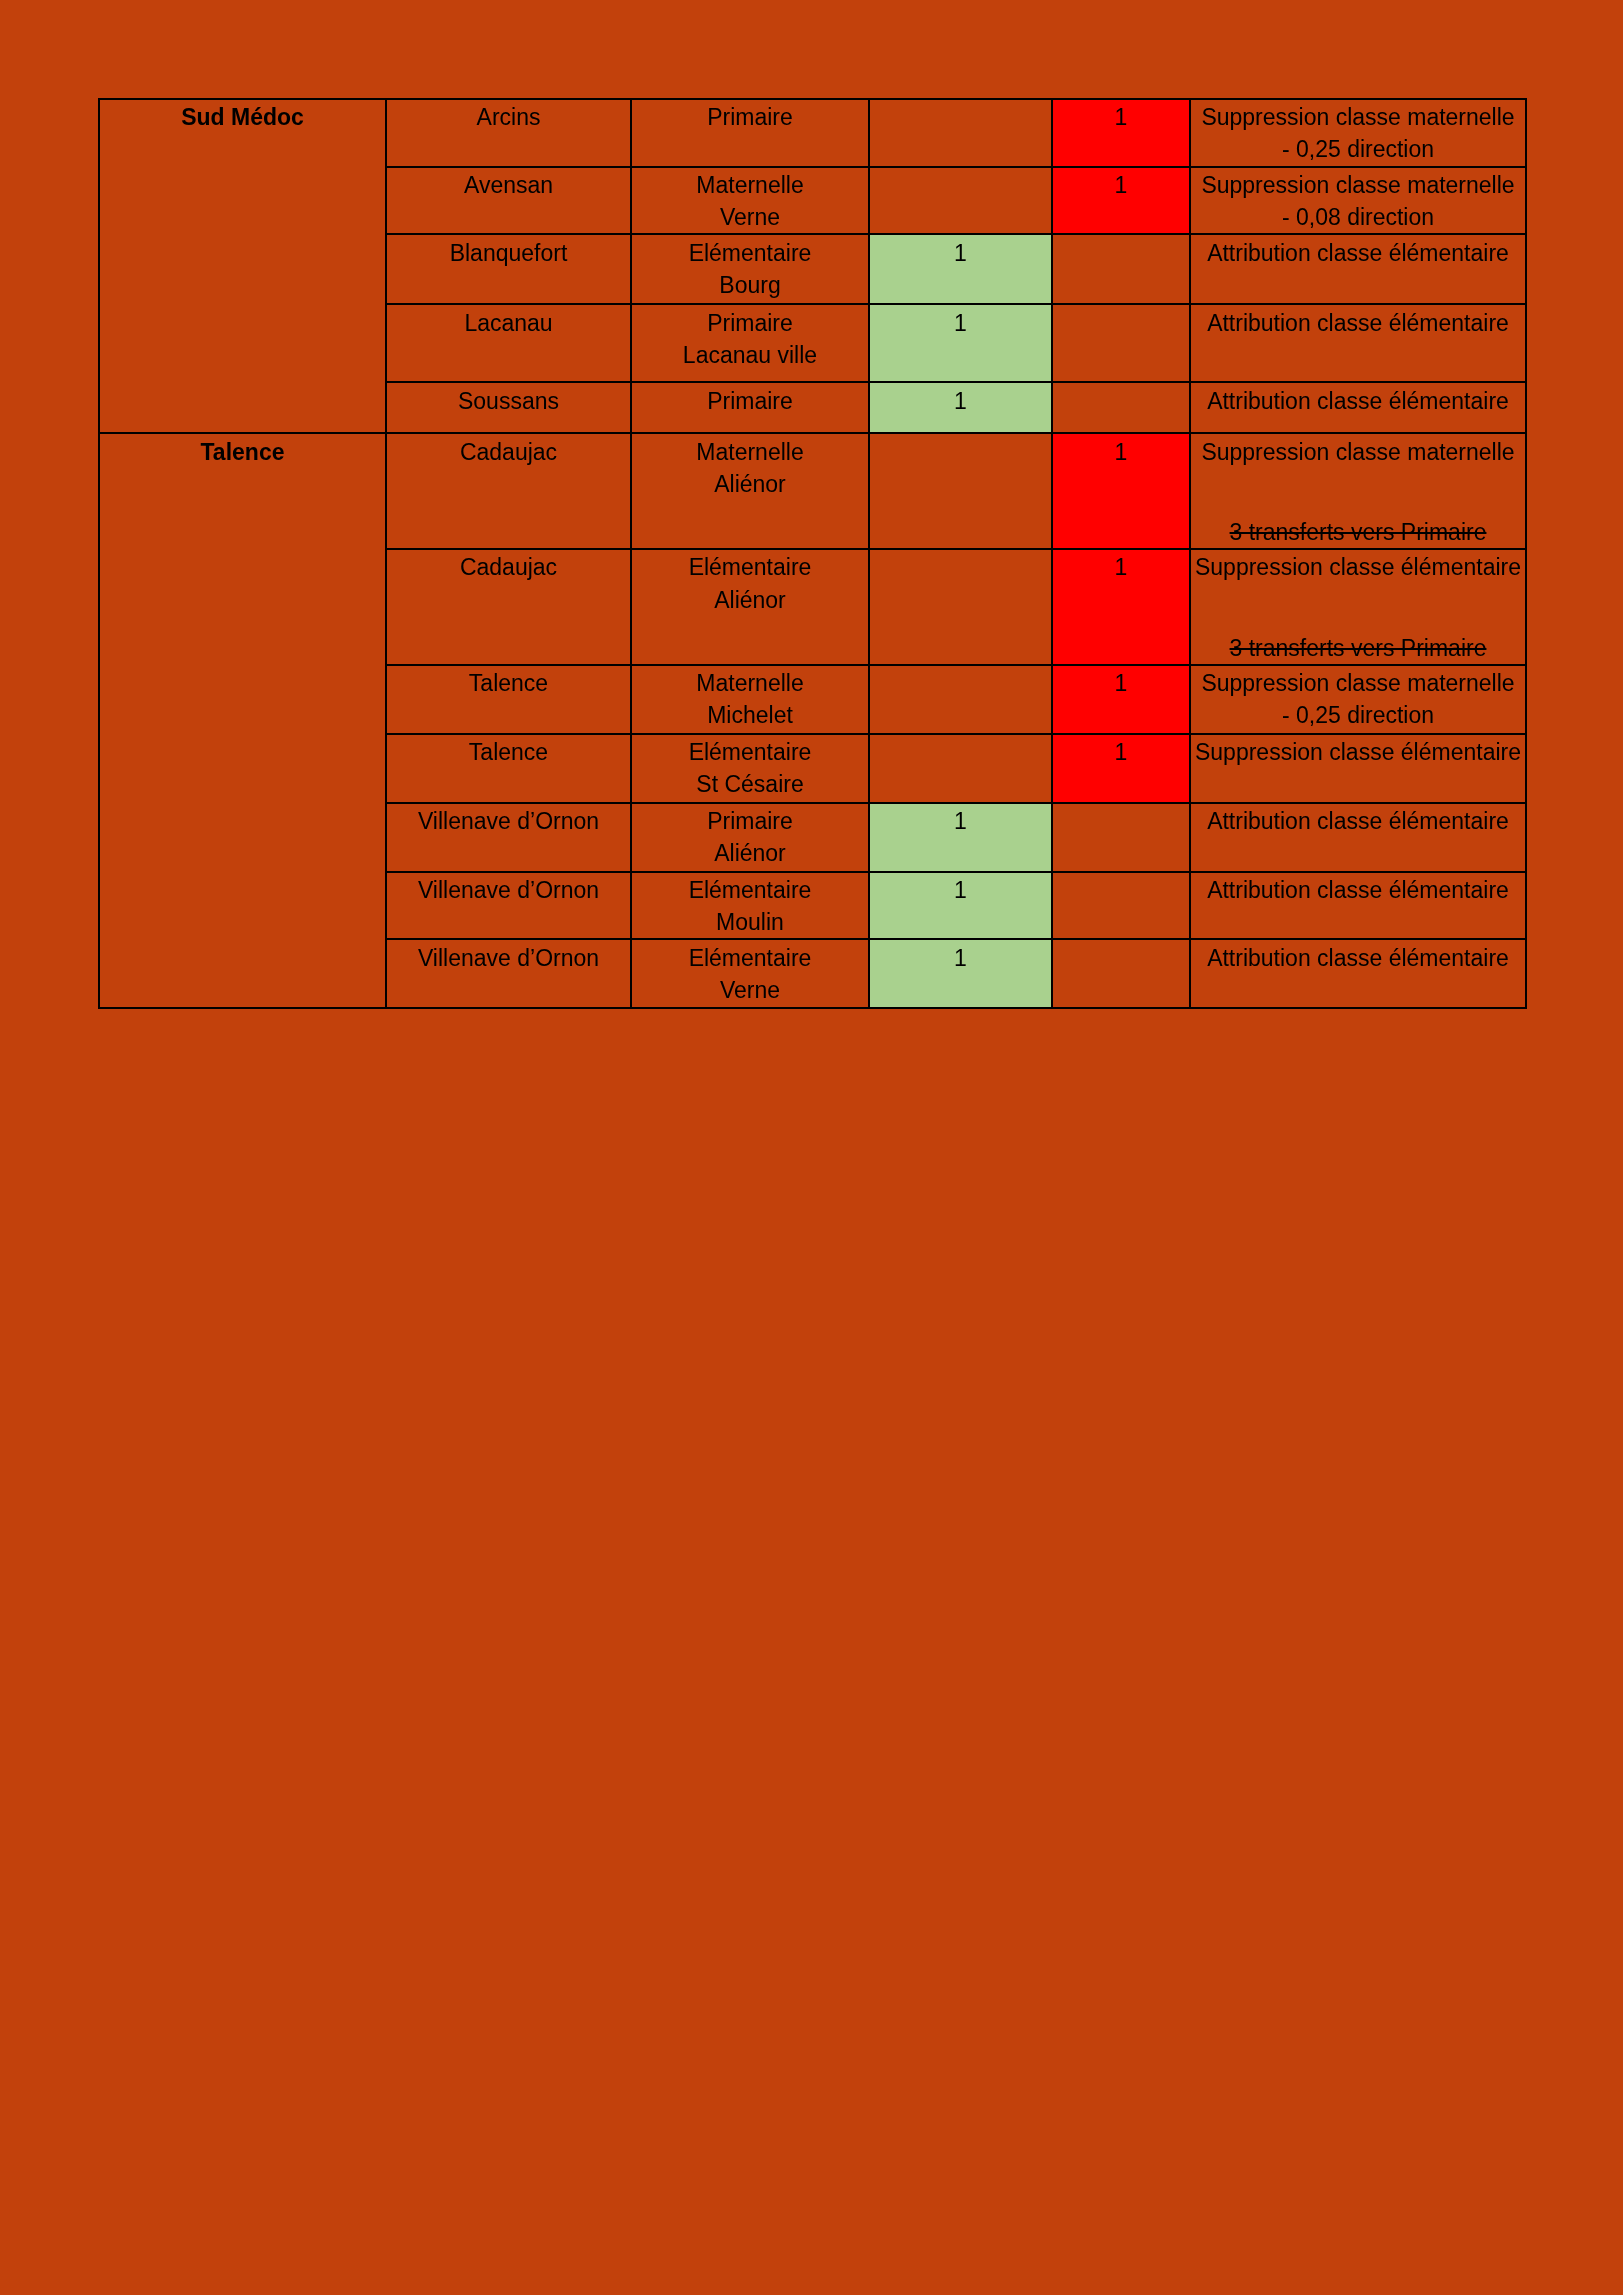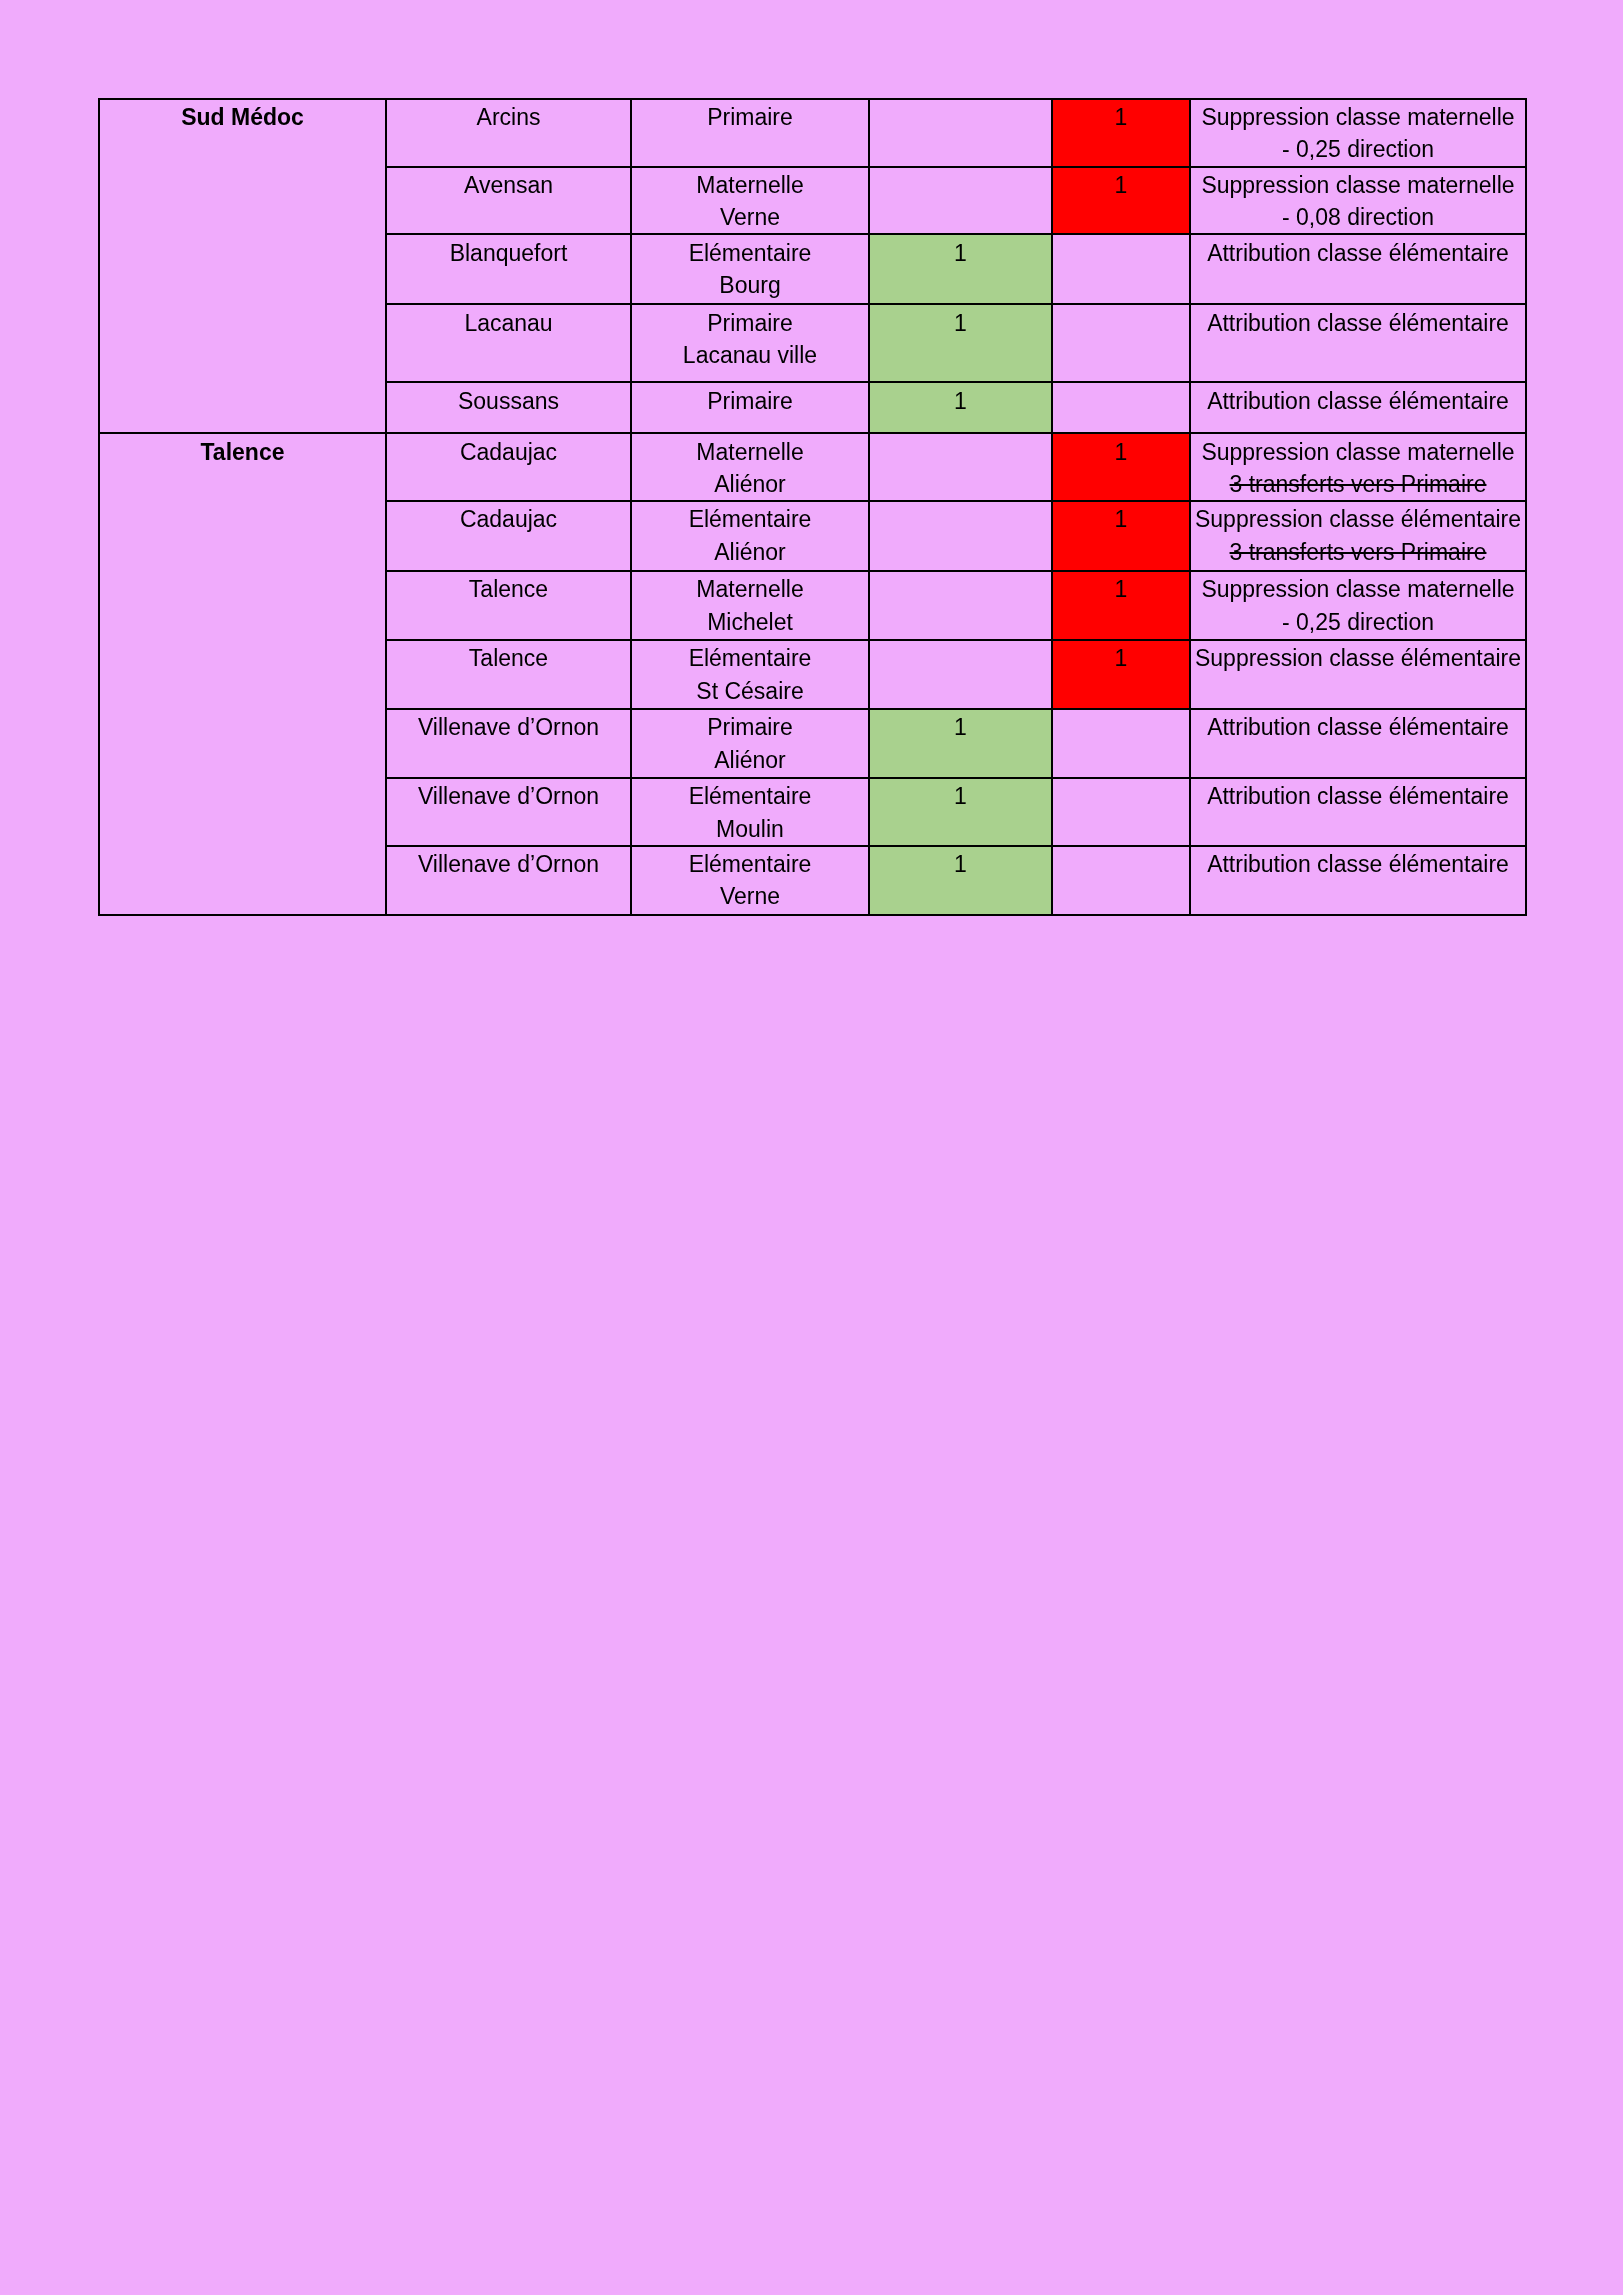--- a/index.html
+++ b/index.html
@@ -3,21 +3,21 @@
 <meta charset="utf-8">
 <style>
   * { margin: 0; padding: 0; box-sizing: border-box; }
   html, body { background: #ffffff; }
   body {
     width: 1623px; height: 2295px;
     position: relative;
     font-family: "Liberation Sans", sans-serif;
     color: #000000;
   }
-  .sheet { position: absolute; left: 0; top: 0; width: 1623px; height: 2295px; background: #f0abfc; }
+  .sheet { position: absolute; left: 0; top: 0; width: 1623px; height: 2295px; background: #c2410c; }
   table.planning {
     position: absolute;
     left: 98px; top: 98px;
     width: 1427px;
     border-collapse: collapse;
     table-layout: fixed;
   }
   table.planning td {
     border: 2.6px solid #000000;
     vertical-align: top;
@@ -31,21 +31,21 @@
     vertical-align: middle;
     font-weight: bold;
     font-size: 25px;
   }
   td.desc-cell {
     font-size: 19.6px;
     line-height: 1.42;
   }
   td.filled-green { background: var(--green, #a9d18e); }
   td.filled-red   { background: var(--red, #ff0000); }
-  .struck { text-decoration: line-through; }
+  .struck { text-decoration: line-through; margin-top: 48px; }
   .cell-line { display: block; }
 </style>
 </head>
 <body>
 
 <div class="sheet">
   <table class="planning">
     <colgroup>
       <col style="width:287px">
       <col style="width:245px">

